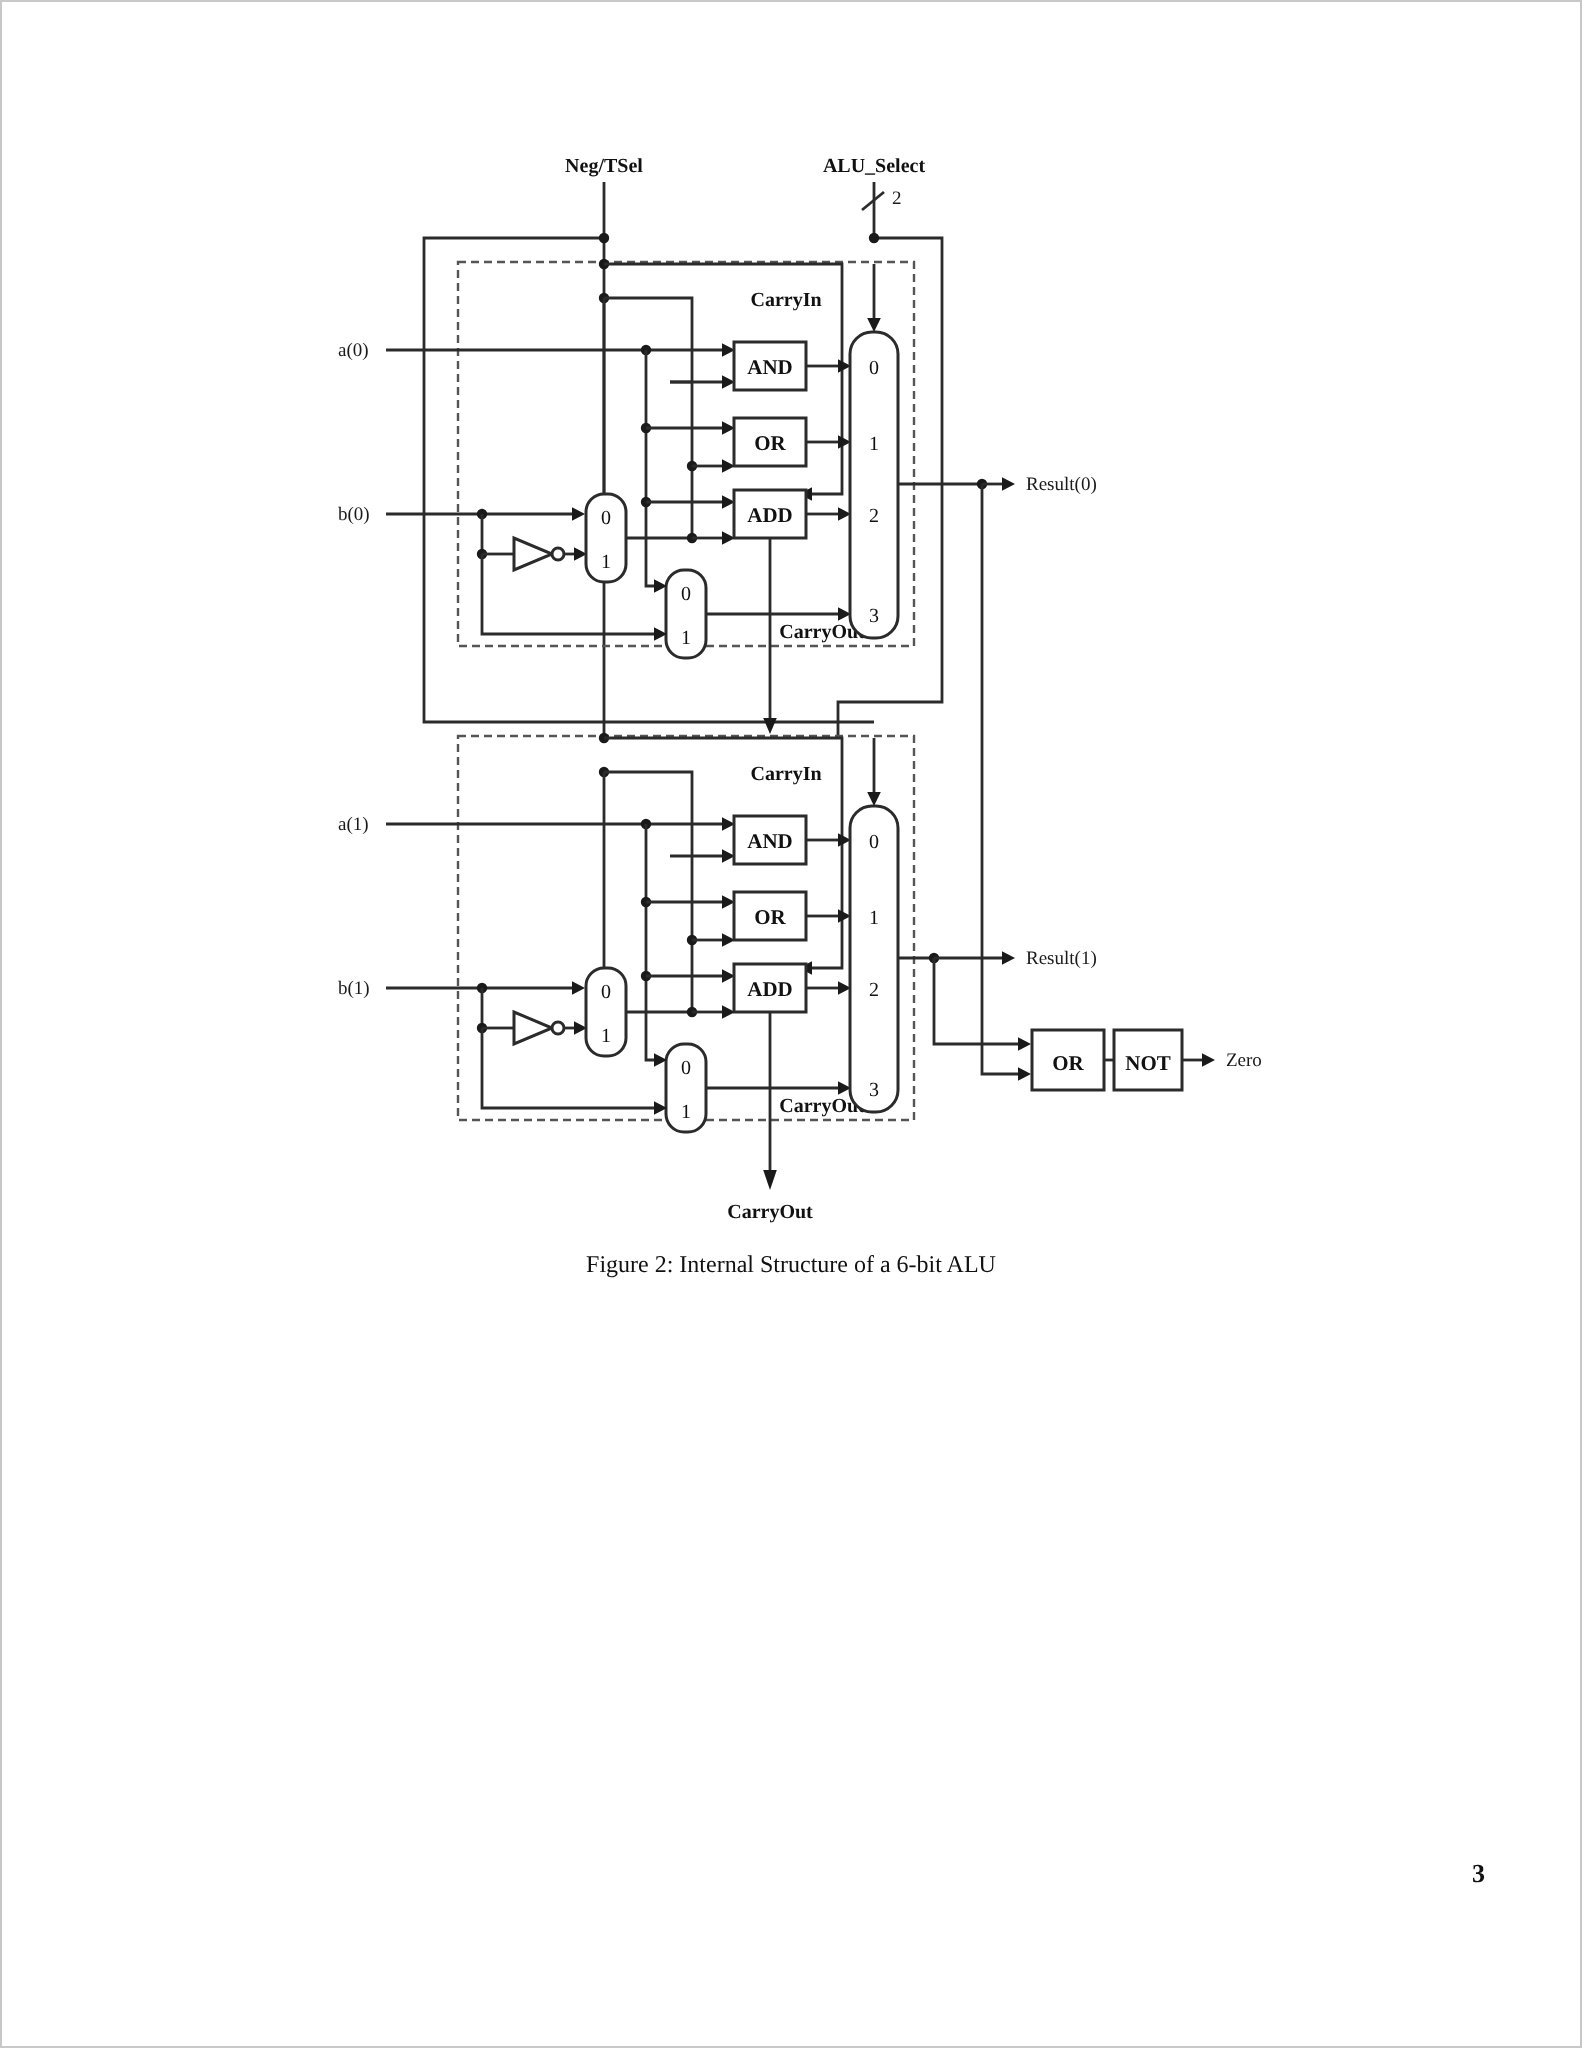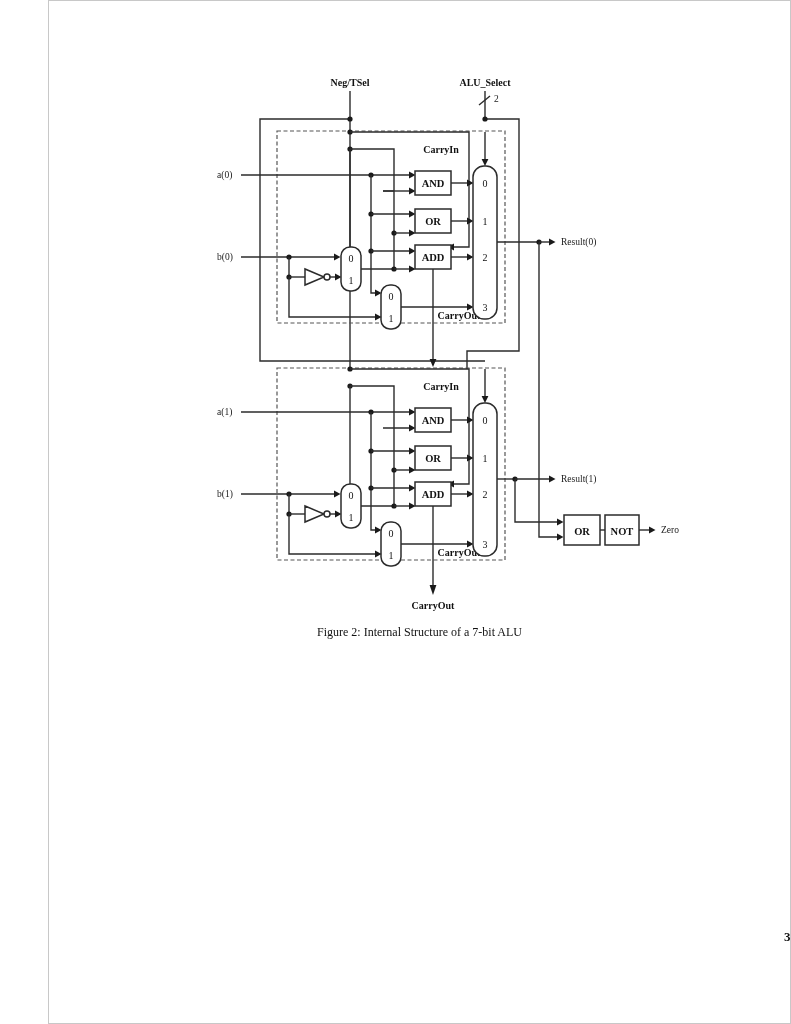--- a/index.html
+++ b/index.html
@@ -8,21 +8,20 @@
     background:#ffffff;
     font-family:"Liberation Serif", serif;
     position:relative;
     overflow:hidden;
   }
   .page{
     position:absolute;inset:0;
     background:#fff;
     border:1px solid #c8c8c8;
     box-sizing:border-box;
-    margin-left:48px;
   }
   #figure-svg{position:absolute;left:0;top:0;}
   .wire{stroke:#2b2b2b;stroke-width:1.4;fill:none;}
   .dashed-box{stroke:#555;stroke-width:1.2;fill:none;stroke-dasharray:4 2.5;}
   .gate-box{stroke:#2b2b2b;stroke-width:1.5;fill:#ffffff;}
   .mux-box{stroke:#2b2b2b;stroke-width:1.5;fill:#ffffff;}
   .dot{fill:#1a1a1a;}
   .lbl{font-family:"Liberation Serif", serif;font-size:9.5px;fill:#1a1a1a;}
   .lbl-bold{font-family:"Liberation Serif", serif;font-size:10px;fill:#111;font-weight:700;}
   .gate-lbl{font-family:"Liberation Serif", serif;font-size:10.5px;fill:#111;font-weight:700;text-anchor:middle;}
@@ -300,17 +299,17 @@
       <rect class="gate-box" x="556" y="514" width="34" height="30"></rect>
       <text class="gate-lbl" x="573" y="534">NOT</text>
 
       <line class="wire" x1="590" y1="529" x2="600" y2="529"></line>
       <path d="M600,525.6 L606.5,529 L600,532.4 z" fill="#1a1a1a"></path>
       <text class="sig-lbl" x="612" y="532">Zero</text>
     </g>
 
   </svg>
 
-  <div class="caption" style="top:624px;">Figure 2: Internal Structure of a 7-bit ALU</div>
+  <div class="caption" style="top:624px;">Figure 2: Internal Structure of a 6-bit ALU</div>
 
   <div class="page-number" style="left:735px;top:928px;">3</div>
 
 </div>
 
 </body></html>

